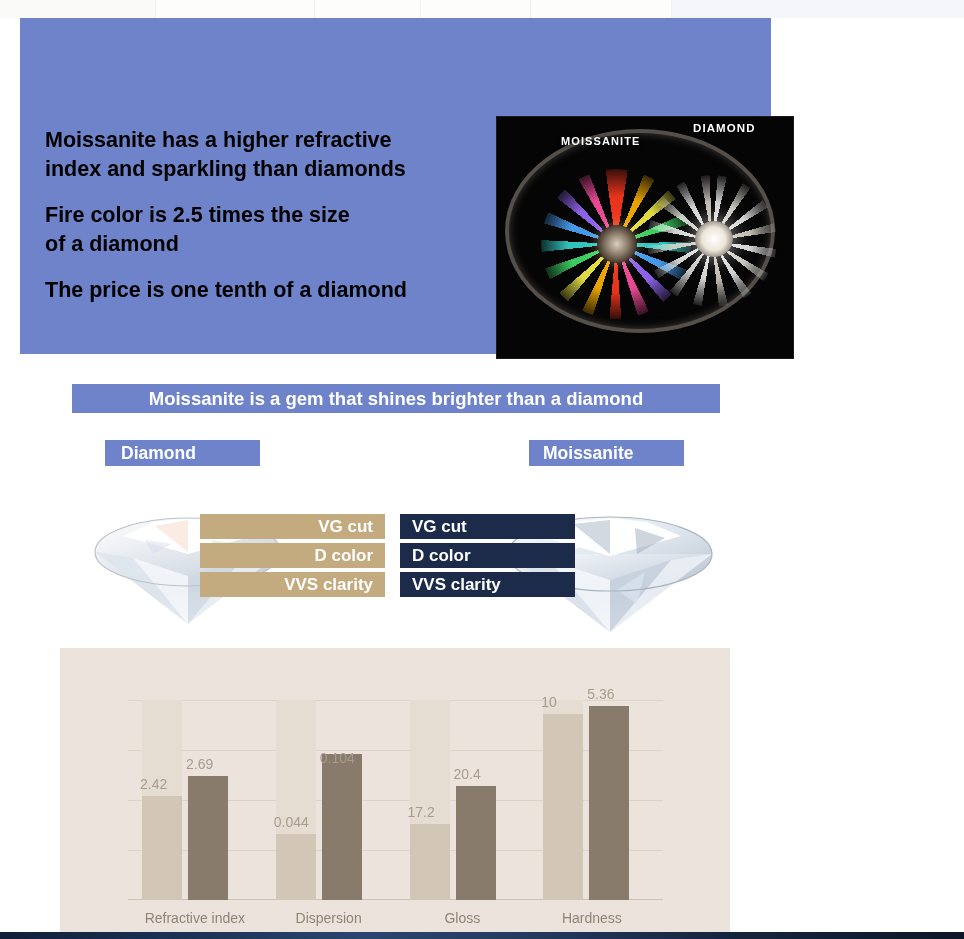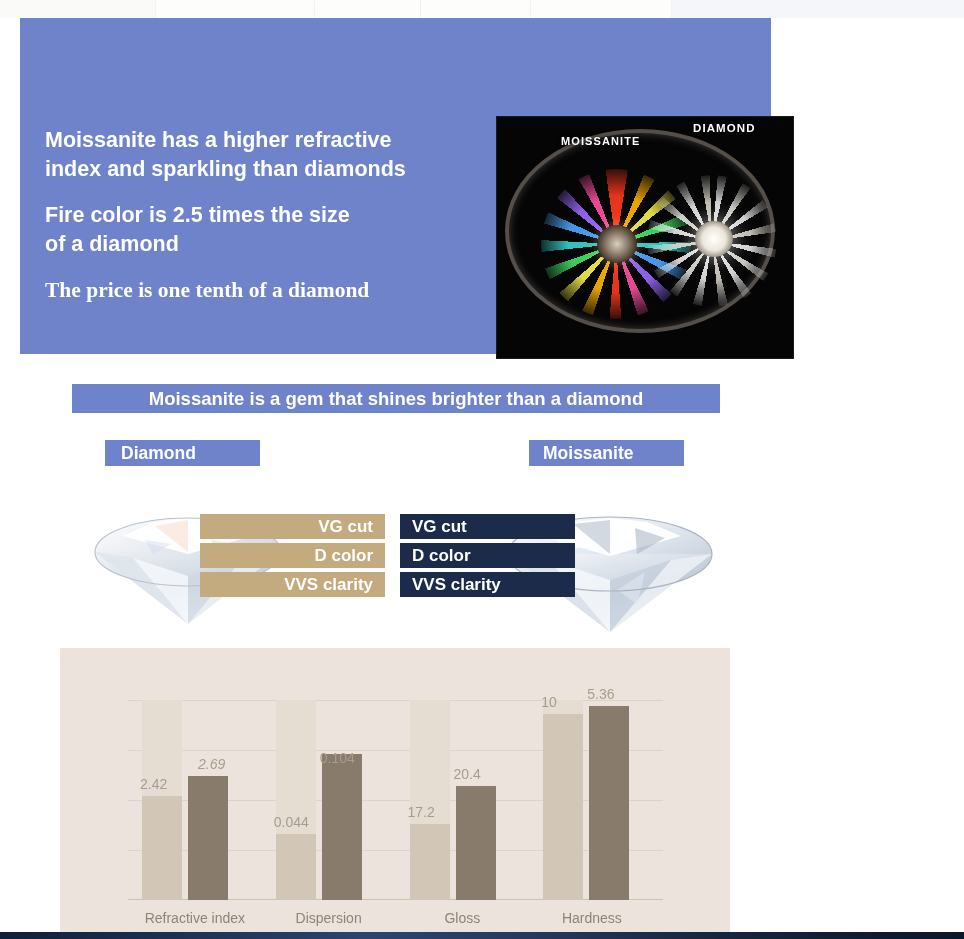--- a/index.html
+++ b/index.html
@@ -26,23 +26,23 @@
   
   #hero{
     position:absolute;left:20px;top:0px;width:751px;height:336px;
     background:#6e83c9;
   }
   #hero-title{
     position:absolute;left:24px;top:22px;width:700px;
     color:#ffffff;font-size:27px;font-weight:bold;letter-spacing:.1px;
     white-space:nowrap;
   }
-  #hero-lines{position:absolute;left:25px;top:108px;width:420px;color:#ffffff;}
+  #hero-lines{position:absolute;left:25px;top:108px;width:420px;color:#000000;}
   .hero-para{font-size:21.5px;font-weight:bold;line-height:1.35;margin-bottom:17px;}
-  .hero-para:last-child{margin-bottom:0;font-family:Liberation Serif, serif;}
+  .hero-para:last-child{margin-bottom:0;}
 
   
   #photo{
     position:absolute;left:436px;top:82px;width:296px;height:241px;
     background:#0a0a0a;border:1px solid #1a1a1a;overflow:hidden;
   }
   #photo-stage{position:absolute;inset:0;background:#050505;}
   
   .burst{position:absolute;border-radius:50%;}
   #ring-outer{
@@ -319,21 +319,21 @@
         <div class="gridline" style="top:0;"></div>
         <div class="gridline" style="top:50px;"></div>
         <div class="gridline" style="top:100px;"></div>
         <div class="gridline" style="top:150px;"></div>
         <div id="axis-base"></div>
       <div class="group" style="left: 14px; width: 86px;">
             <div class="bar-bg" style="left: 0px; width: 40px; height: 200px;"></div>
             <div class="bar light" style="left: 0px; width: 40px; height: 104px;"></div>
             <div class="val" style="left: -2px; bottom: 108px;">2.42</div>
             <div class="bar dark" style="left: 46px; width: 40px; height: 124px;"></div>
-            <div class="val" style="left: 56px; bottom: 128px; font-style: italic;">2.69</div>
+            <div class="val" style="left: 44px; bottom: 128px;">2.69</div>
           </div>
           <div class="group" style="left: 147.75px; width: 86px;">
             <div class="bar-bg" style="left: 0px; width: 40px; height: 200px;"></div>
             <div class="bar light" style="left: 0px; width: 40px; height: 66px;"></div>
             <div class="val" style="left: -2px; bottom: 70px;">0.044</div>
             <div class="bar dark" style="left: 46px; width: 40px; height: 146px;"></div>
             <div class="val" style="left: 44px; bottom: 134px;">0.104</div>
           </div>
           <div class="group" style="left: 281.5px; width: 86px;">
             <div class="bar-bg" style="left: 0px; width: 40px; height: 200px;"></div>

